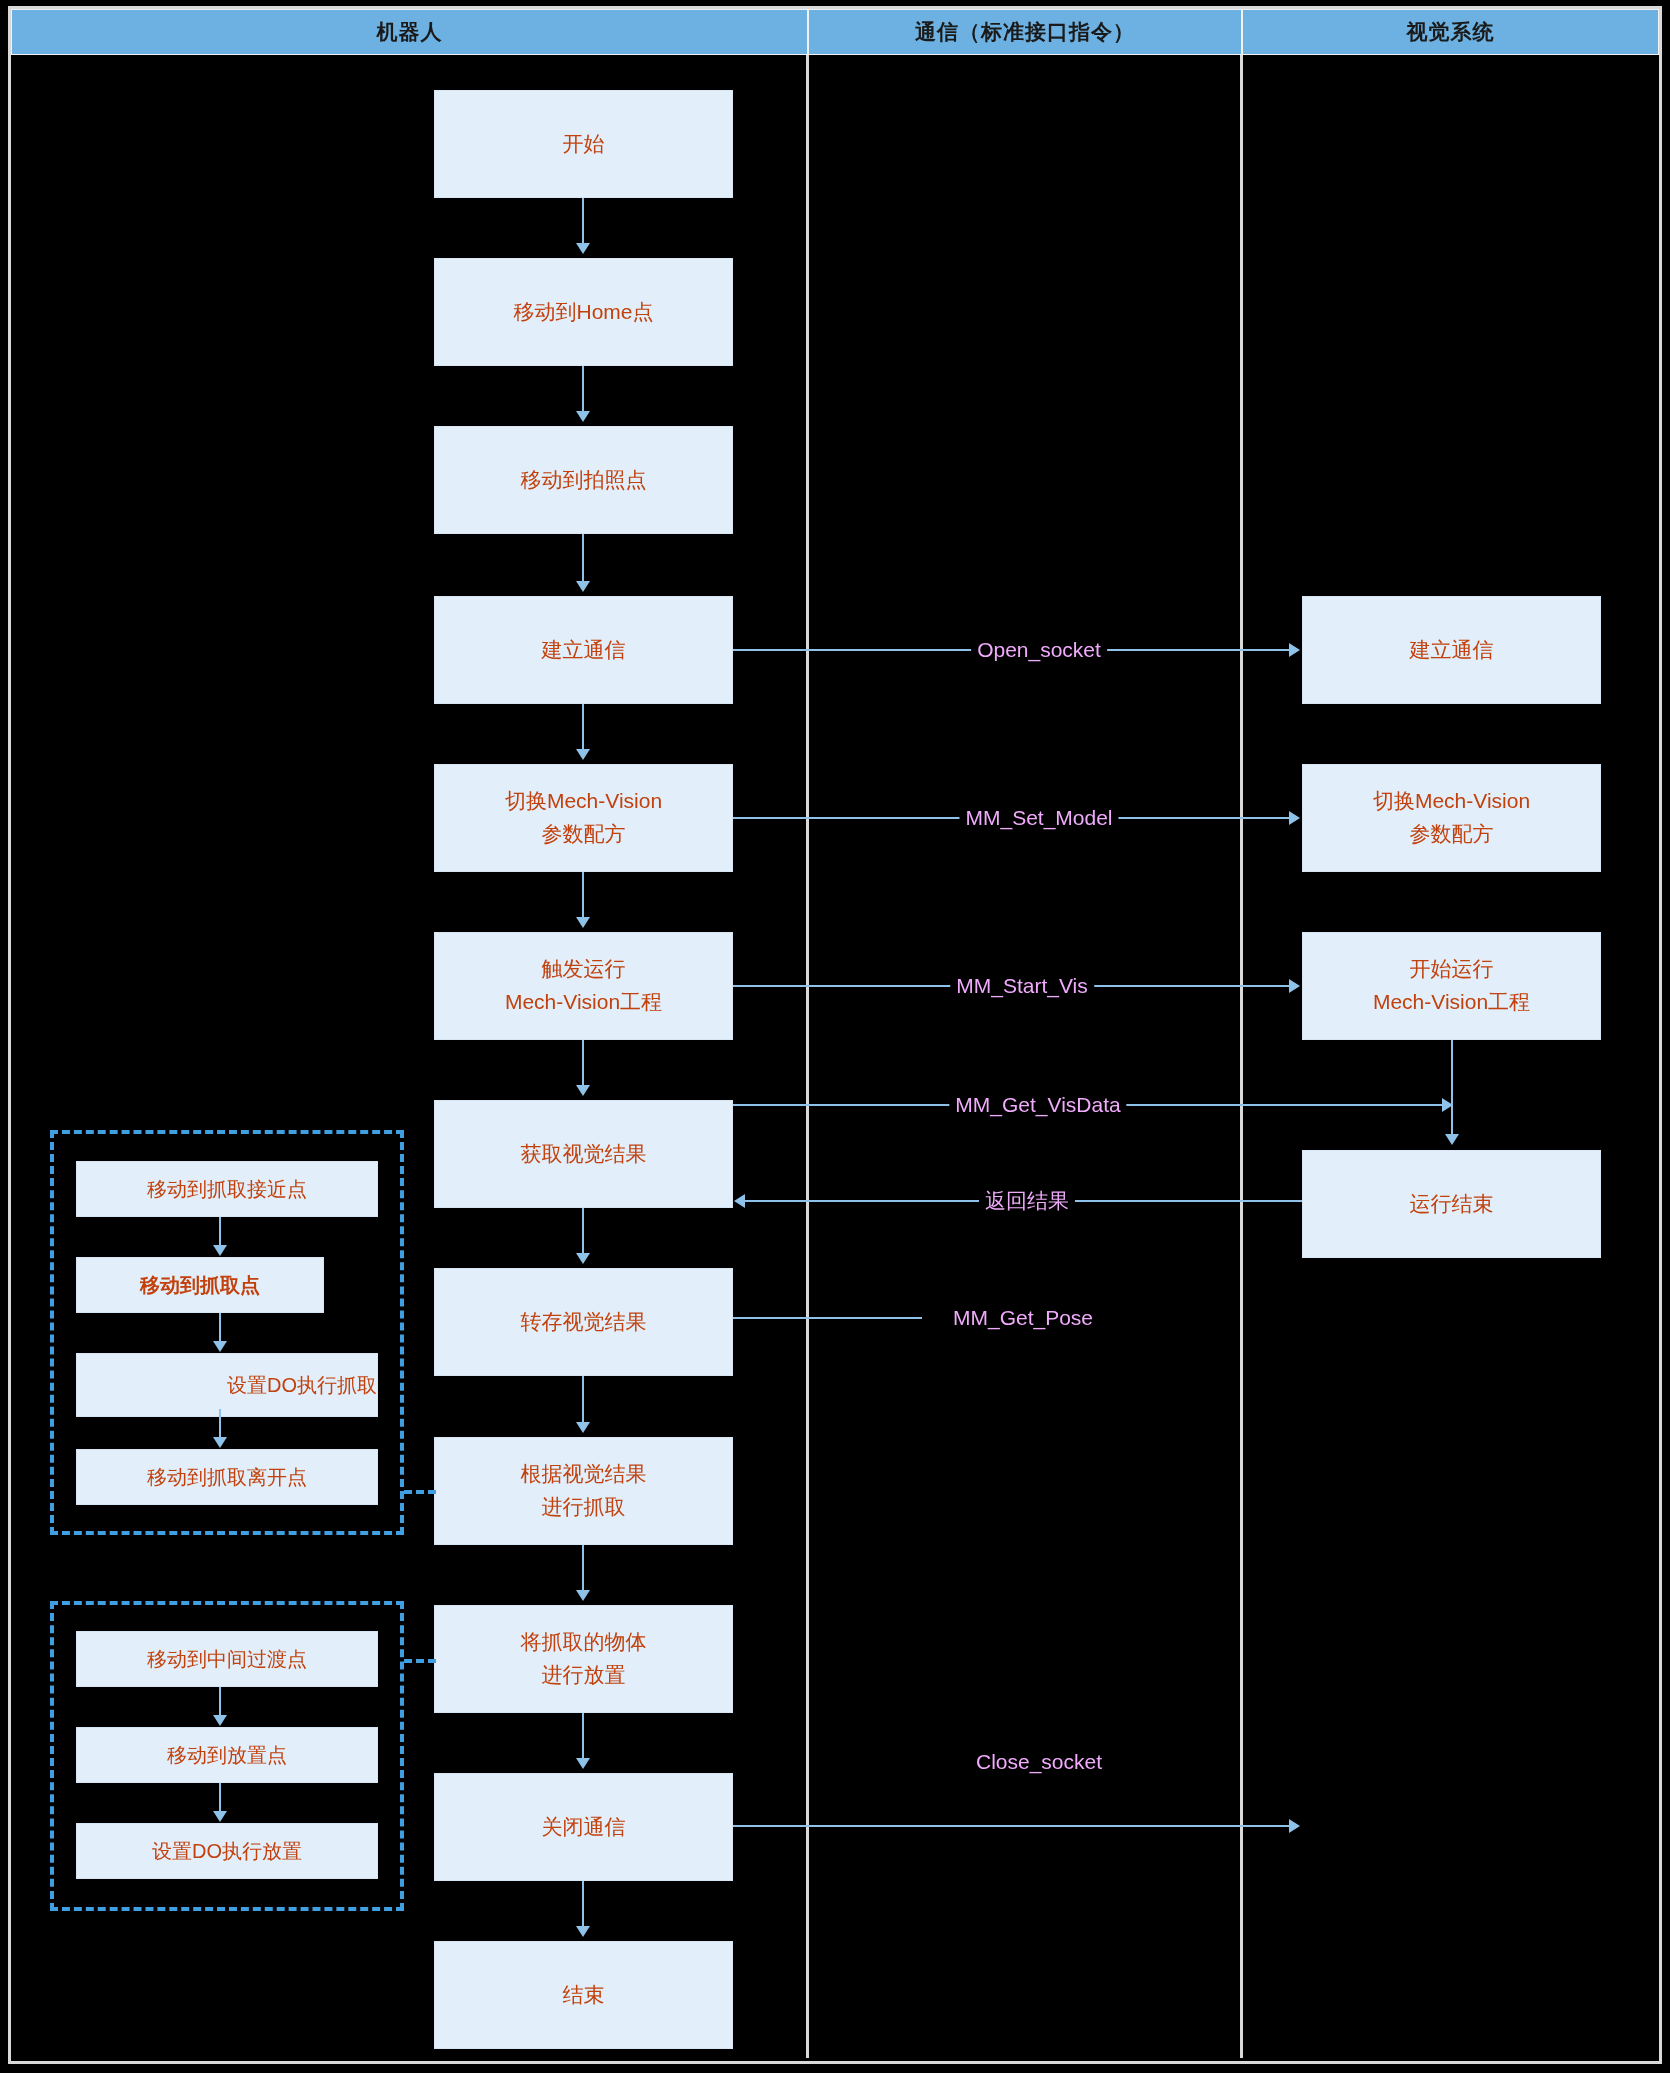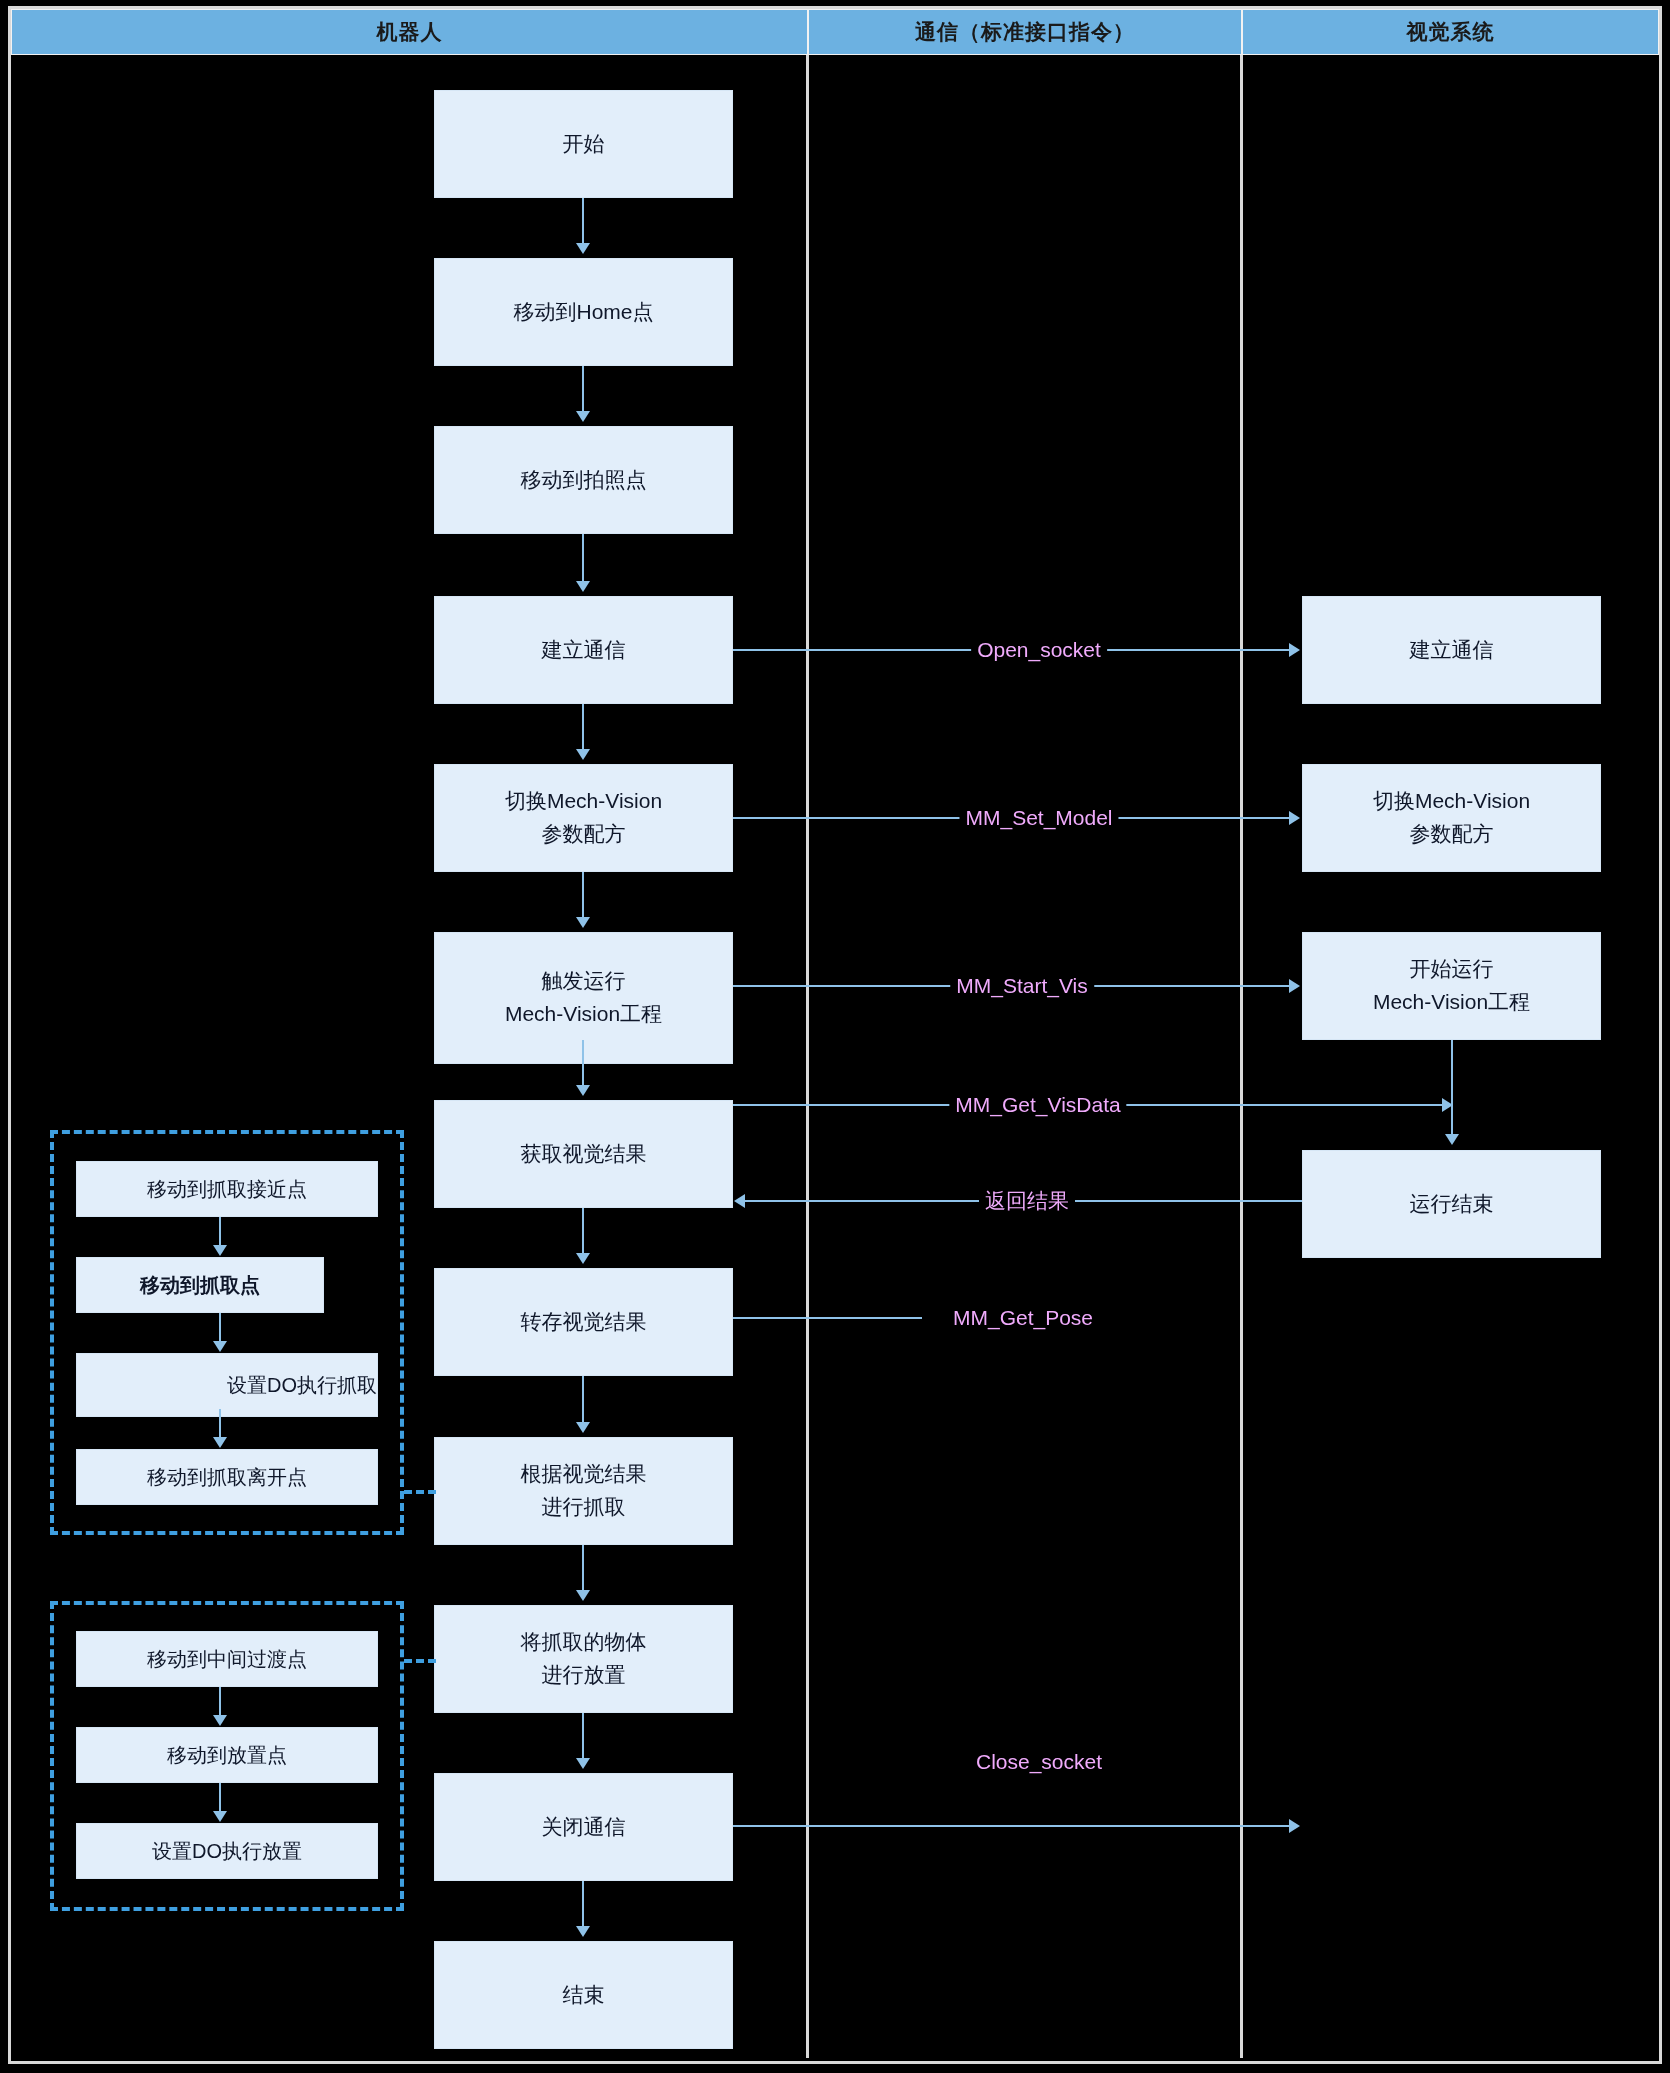--- a/index.html
+++ b/index.html
@@ -49,21 +49,21 @@
   
   .box {
     position: absolute;
     background: #e2eefa;
     border: 1px solid #d6e6f5;
     box-sizing: border-box;
     display: flex;
     flex-direction: column;
     align-items: center;
     justify-content: center;
-    color: #0f172a;
+    color: #c2410c;
     font-size: 21px;
     line-height: 1.55;
     text-align: center;
   }
   .box.small { font-size: 20px; }
   .box span { display: block; white-space: nowrap; }
 
   
   .dgroup {
     position: absolute;
@@ -155,21 +155,21 @@
 
   <div class="box" style="left:434px; top:596px; width:299px; height:108px;">
     <span>建立通信</span>
   </div>
 
   <div class="box" style="left:434px; top:764px; width:299px; height:108px;">
     <span>切换Mech-Vision</span>
     <span>参数配方</span>
   </div>
 
-  <div class="box" style="left:434px; top:932px; width:299px; height:132px;">
+  <div class="box" style="left:434px; top:932px; width:299px; height:108px;">
     <span>触发运行</span>
     <span>Mech-Vision工程</span>
   </div>
 
   <div class="box" style="left:434px; top:1100px; width:299px; height:108px;">
     <span>获取视觉结果</span>
   </div>
 
   <div class="box" style="left:434px; top:1268px; width:299px; height:108px;">
     <span>转存视觉结果</span>

